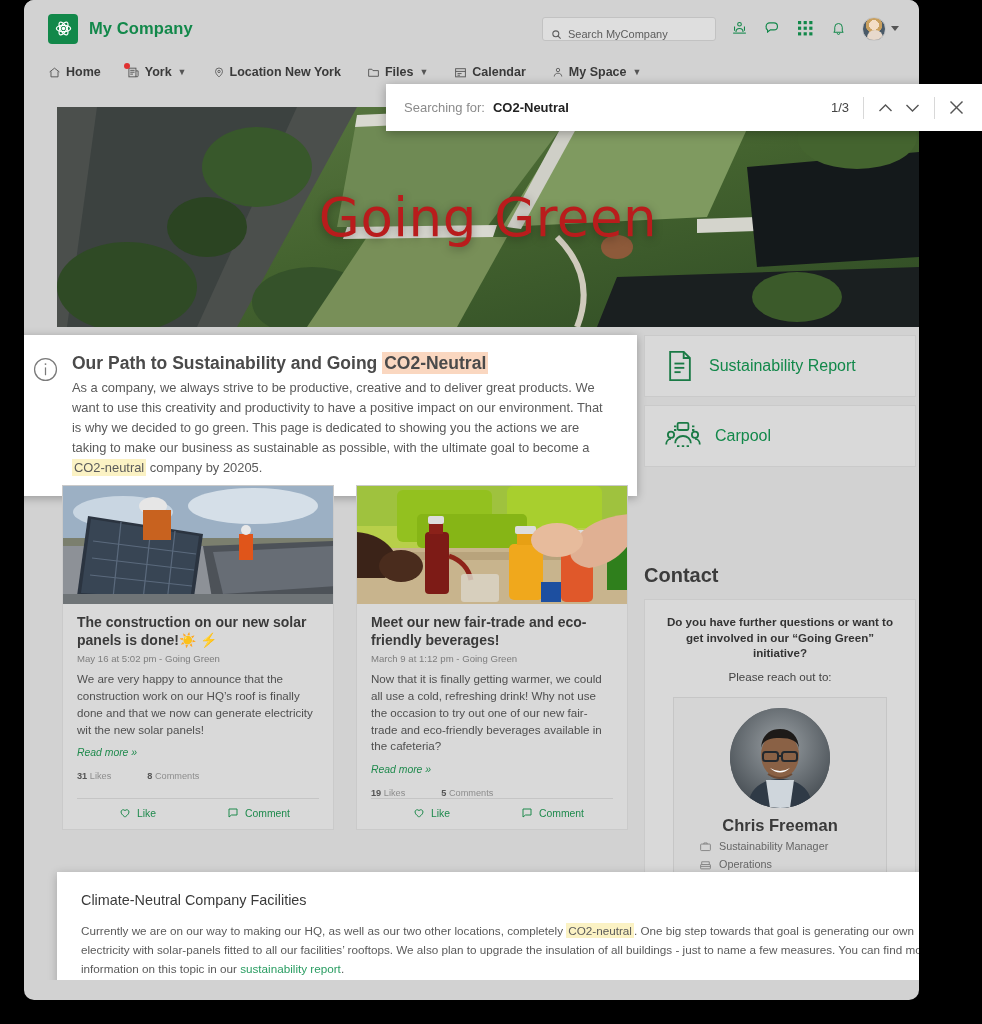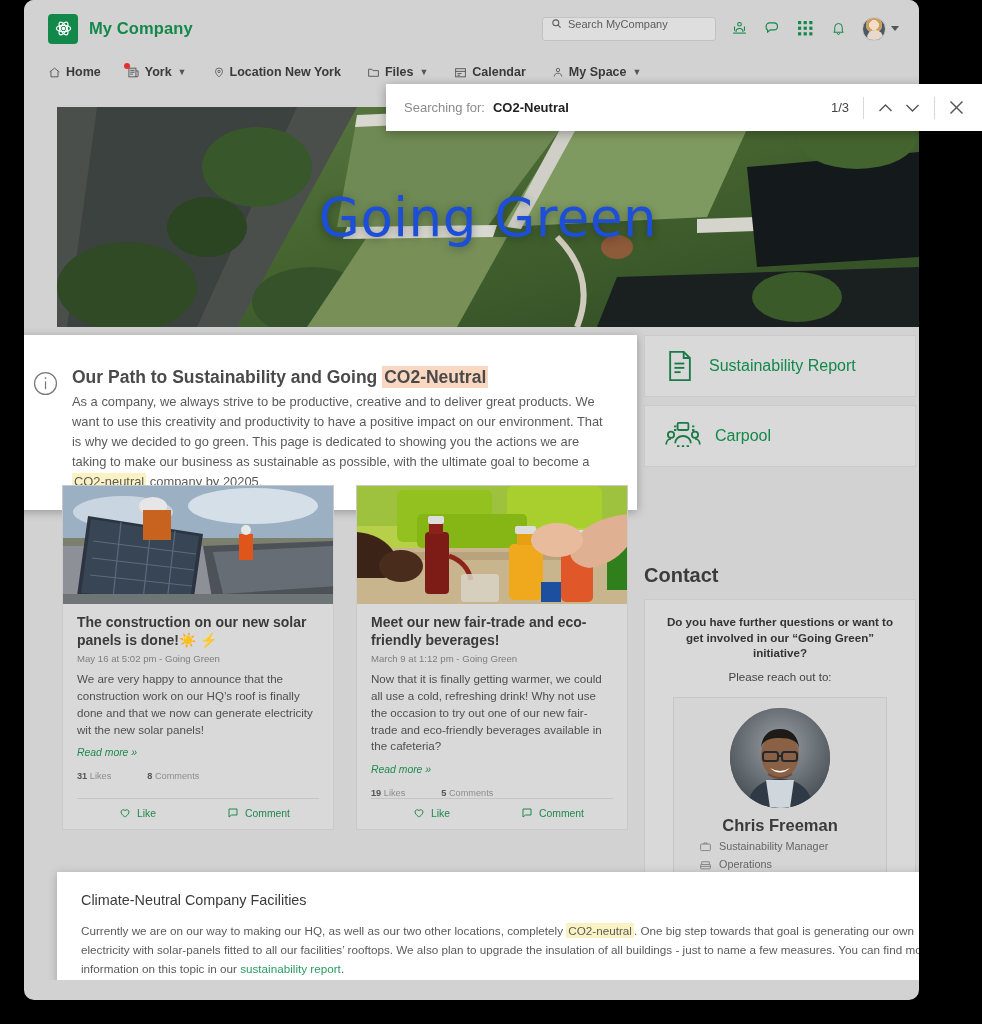--- a/index.html
+++ b/index.html
@@ -27,21 +27,21 @@
   .brand { display:flex; align-items:center; gap:11px; margin-left: 24px; }
   .logo-tile {
     width: 30px; height: 30px; border-radius: 4px; background: #12884a;
     display:flex; align-items:center; justify-content:center;
   }
   .brand-name { font-size: 16.5px; font-weight: bold; color: #12884a; letter-spacing: .1px; }
 
   .topbar-right { margin-left:auto; display:flex; align-items:center; gap:14px; margin-right: 20px; }
   .searchbox {
     width: 174px; height: 24px; background:#dedede; border:1px solid #c2c2c2;
-    border-radius: 3px; display:flex; align-items:flex-start; gap:6px; padding: 0 8px;
+    border-radius: 3px; display:flex; align-items:flex-end; gap:6px; padding: 0 8px;
   }
   .searchbox .ph { font-size: 11px; color:#5c5c5c; }
   .icon-btn { width:19px; height:19px; display:flex; align-items:center; justify-content:center; color:#12884a; }
   .avatar-wrap { display:flex; align-items:center; gap:5px; }
   .avatar {
     width: 24px; height:24px; border-radius:50%;
     background: radial-gradient(circle at 50% 32%, #f3ddc6 0 26%, #c9a05f 27% 44%, #4a5a68 45% 100%);
     border:1px solid #c8c8c8; position:relative; overflow:hidden;
   }
   .avatar::after{
@@ -72,31 +72,31 @@
   }
 
   
   .hero {
     position:absolute; left:33px; top:20px; width:862px; height:220px;
     overflow:hidden;
   }
   .hero-img { position:absolute; inset:0; }
   .hero-title {
     position:absolute; inset:0; display:flex; align-items:center; justify-content:center;
-    color:#1d4ed8; font-size:53px; font-weight:400; letter-spacing:.5px;
+    color:#b91c1c; font-size:53px; font-weight:400; letter-spacing:.5px;
     text-shadow: 0 2px 10px rgba(0,0,0,.35);
     font-family:"DejaVu Sans", sans-serif;
   }
 
   
   .info-card {
     position:absolute; left:-24px; top:248px; width:637px; min-height:133px;
     background:#fff; box-shadow: 0 2px 9px rgba(0,0,0,.28);
     border-left: 5px solid #2196f3;
-    display:flex; gap:14px; padding: 32px 22px 18px 28px;
+    display:flex; gap:14px; padding: 18px 22px 18px 28px;
   }
   .info-icon { flex: 0 0 auto; margin-top:4px; }
   .info-title { font-size:17.5px; font-weight:bold; color:#4a4a4a; margin-bottom:3px; line-height:1.25; }
   .info-body { font-size:12.9px; color:#5a5a5a; line-height:1.55; }
   mark.active { background:#fad7c0; color:inherit; padding:1px 2px; }
   mark.normal { background:#fbf2c4; color:inherit; padding:1px 2px; }
 
   
   .tile {
     position:absolute; left:620px; width:272px; height:62px; background:#d9d9d9;

